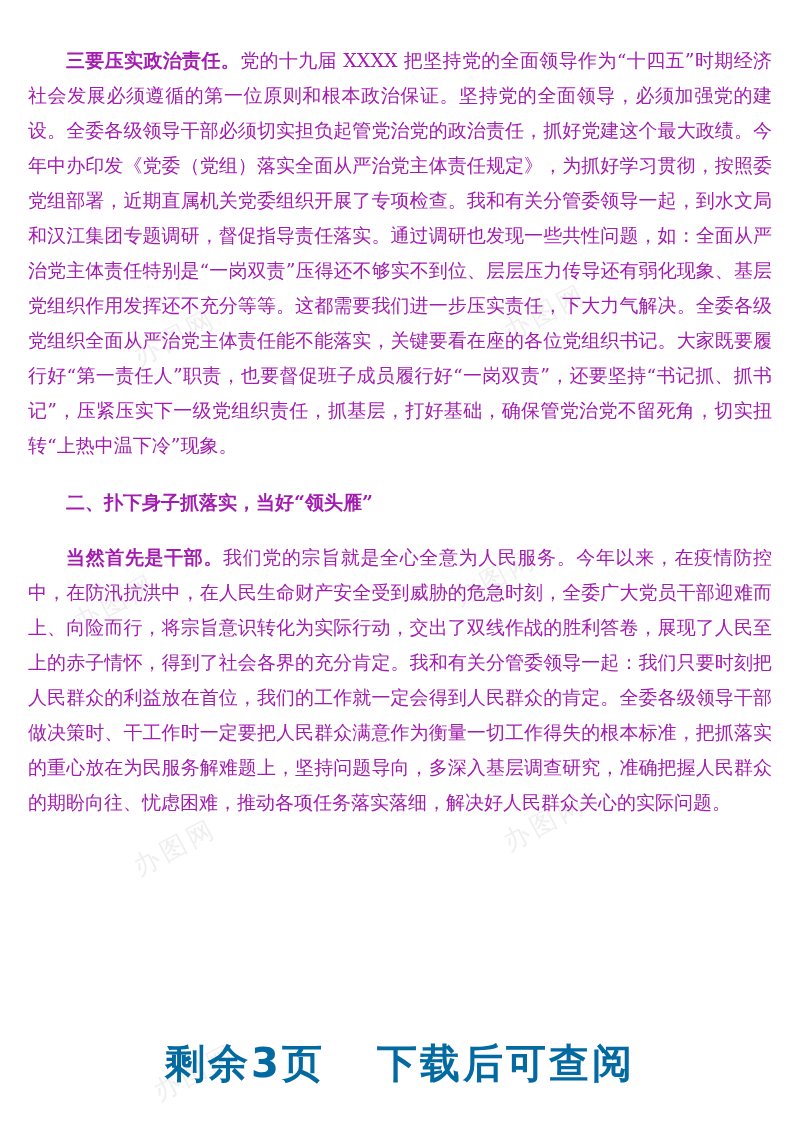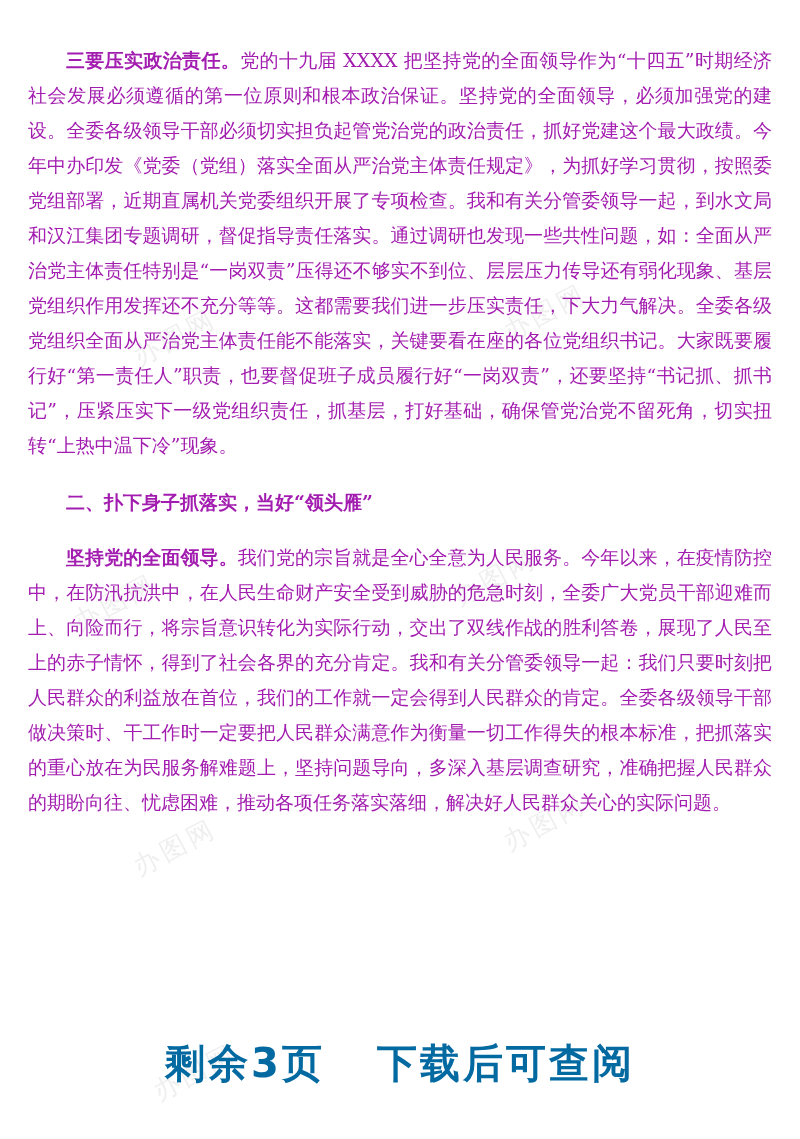--- a/index.html
+++ b/index.html
@@ -88,21 +88,21 @@
   <div class="content">
 
     <p class="para">
       <span class="lead">三要压实政治责任。</span><span>党的十九届 XXXX 把坚持党的全面领导作为“十四五”时期经济社会发展必须遵循的第一位原则和根本政治保证。坚持党的全面领导，必须加强党的建设。全委各级领导干部必须切实担负起管党治党的政治责任，抓好党建这个最大政绩。今年中办印发《党委（党组）落实全面从严治党主体责任规定》，为抓好学习贯彻，按照委党组部署，近期直属机关党委组织开展了专项检查。我和有关分管委领导一起，到水文局和汉江集团专题调研，督促指导责任落实。通过调研也发现一些共性问题，如：全面从严治党主体责任特别是“一岗双责”压得还不够实不到位、层层压力传导还有弱化现象、基层党组织作用发挥还不充分等等。这都需要我们进一步压实责任，下大力气解决。全委各级党组织全面从严治党主体责任能不能落实，关键要看在座的各位党组织书记。大家既要履行好“第一责任人”职责，也要督促班子成员履行好“一岗双责”，还要坚持“书记抓、抓书记”，压紧压实下一级党组织责任，抓基层，打好基础，确保管党治党不留死角，切实扭转“上热中温下冷”现象。</span>
     </p>
 
     <p class="heading">二、扑下身子抓落实，当好“领头雁”</p>
 
 
     <p class="para">
-      <span class="lead">坚持党的全面领导。</span><span>我们党的宗旨就是全心全意为人民服务。今年以来，在疫情防控中，在防汛抗洪中，在人民生命财产安全受到威胁的危急时刻，全委广大党员干部迎难而上、向险而行，将宗旨意识转化为实际行动，交出了双线作战的胜利答卷，展现了人民至上的赤子情怀，得到了社会各界的充分肯定。我和有关分管委领导一起：我们只要时刻把人民群众的利益放在首位，我们的工作就一定会得到人民群众的肯定。全委各级领导干部做决策时、干工作时一定要把人民群众满意作为衡量一切工作得失的根本标准，把抓落实的重心放在为民服务解难题上，坚持问题导向，多深入基层调查研究，准确把握人民群众的期盼向往、忧虑困难，推动各项任务落实落细，解决好人民群众关心的实际问题。</span>
+      <span class="lead">当然首先是干部。</span><span>我们党的宗旨就是全心全意为人民服务。今年以来，在疫情防控中，在防汛抗洪中，在人民生命财产安全受到威胁的危急时刻，全委广大党员干部迎难而上、向险而行，将宗旨意识转化为实际行动，交出了双线作战的胜利答卷，展现了人民至上的赤子情怀，得到了社会各界的充分肯定。我和有关分管委领导一起：我们只要时刻把人民群众的利益放在首位，我们的工作就一定会得到人民群众的肯定。全委各级领导干部做决策时、干工作时一定要把人民群众满意作为衡量一切工作得失的根本标准，把抓落实的重心放在为民服务解难题上，坚持问题导向，多深入基层调查研究，准确把握人民群众的期盼向往、忧虑困难，推动各项任务落实落细，解决好人民群众关心的实际问题。</span>
     </p>
 
   </div>
 
   <div class="footer">
     <span>剩余3页</span><span class="gap"></span><span>下载后可查阅</span>
   </div>
 
 </div>
 

